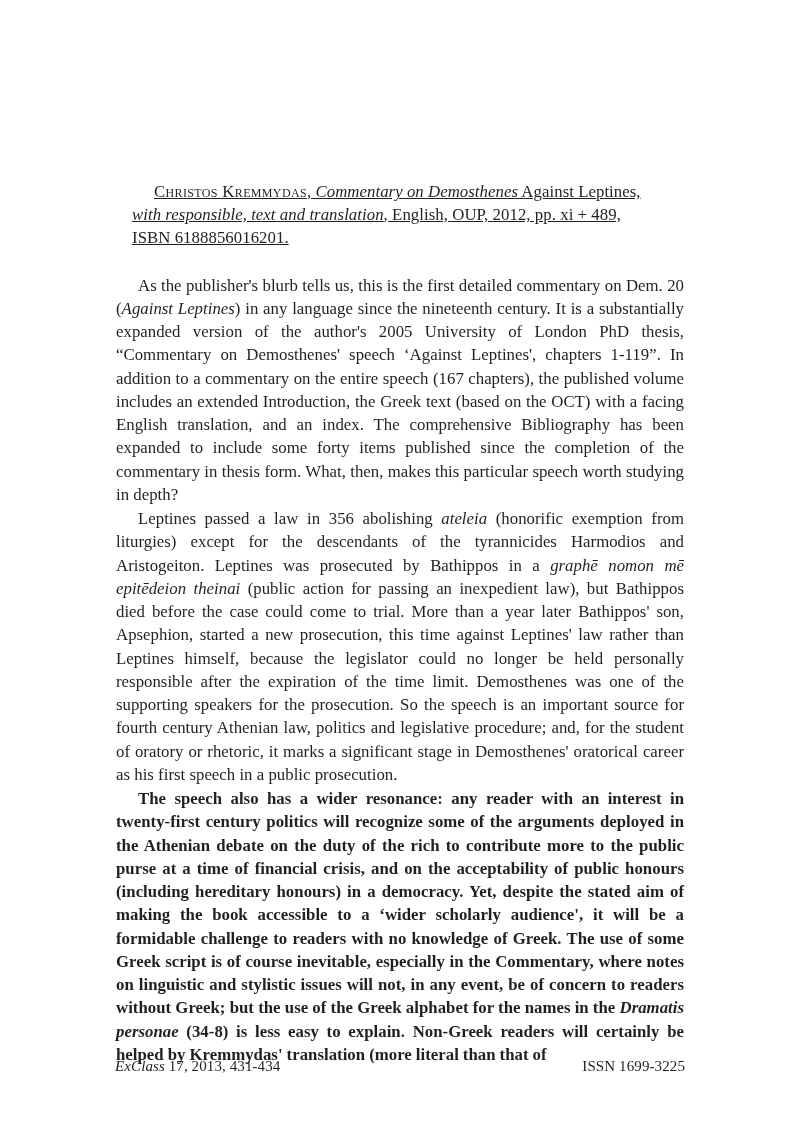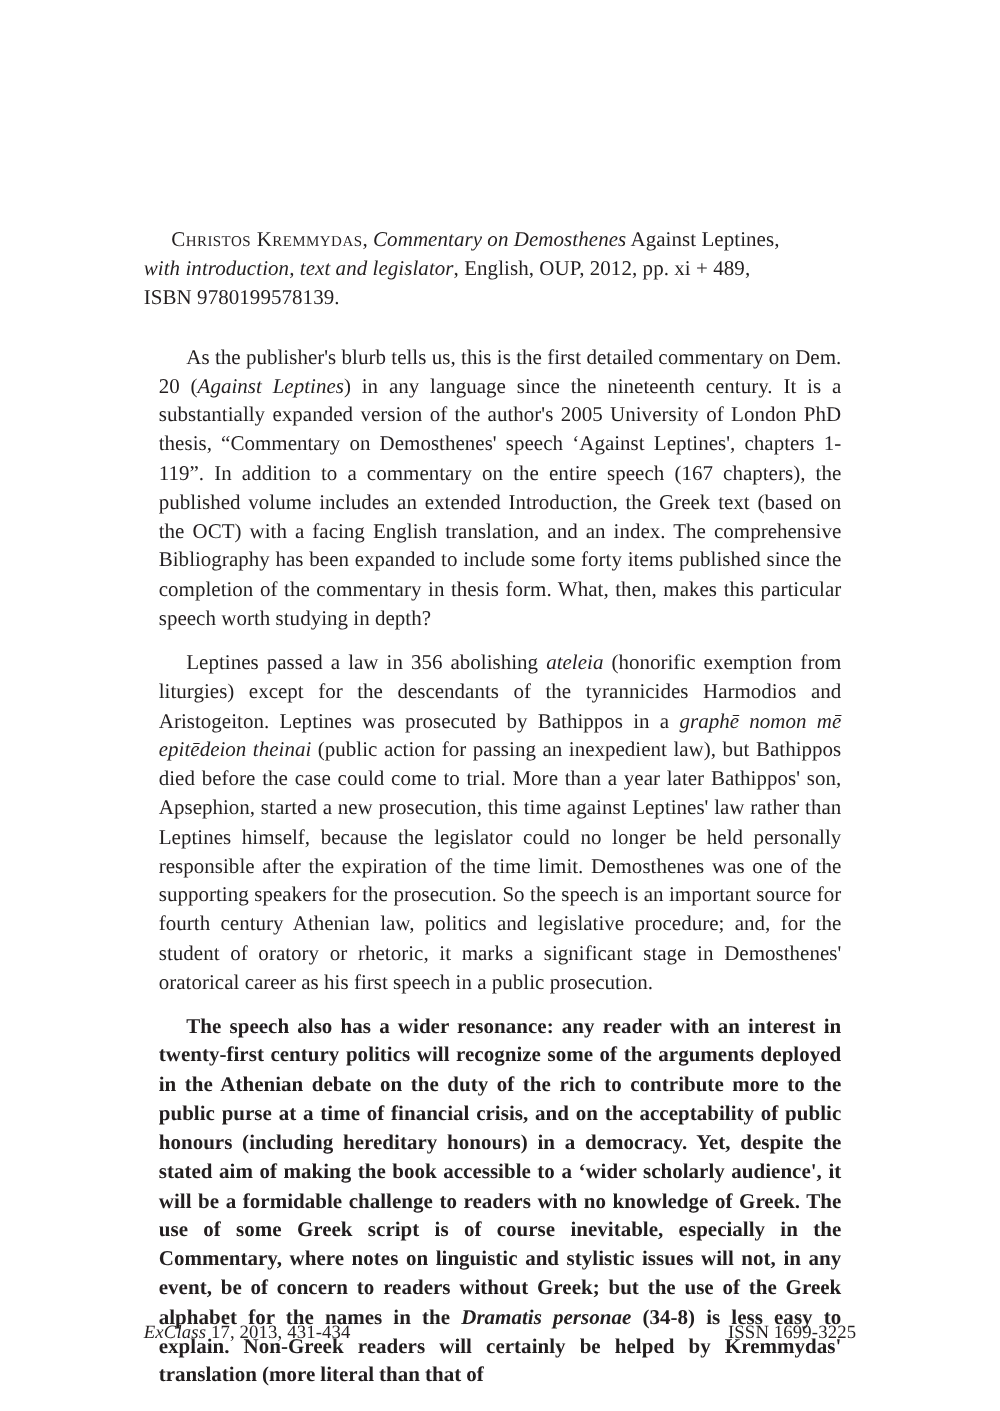--- a/index.html
+++ b/index.html
@@ -20,39 +20,40 @@
     position: absolute;
     left: 115px;
     top: 180px;
     width: 570px;
   }
   .headnote {
     font-size: 16.8px;
     line-height: 23.2px;
     text-align: justify;
     text-indent: 22px;
-    margin: 0 0 0 0;
+    margin: 0 0 0 17px;
     letter-spacing: 0.05px;
+    text-decoration: underline;
   }
   .headnote .smallcaps {
     font-variant: small-caps;
     letter-spacing: 0.35px;
   }
   .headnote i, .body-par i {
     font-style: italic;
   }
   .body-block {
     margin-top: 24px;
   }
   .body-par {
     font-size: 16.8px;
     line-height: 23.25px;
     text-align: justify;
     text-indent: 22px;
-    margin: 12px;
+    margin: 1px;
     letter-spacing: 0.02px;
     -webkit-hyphens: none;
     hyphens: none;
   }
   .body-par.tight {
     word-spacing: -0.2px;
     font-weight: bold;
   }
   .footer {
     position: absolute;
@@ -68,21 +69,21 @@
   .footer .left i { font-style: italic; }
   .footer .right { white-space: nowrap; }
 </style>
 </head>
 <body>
 
 <div class="page">
 
   <div class="content">
 
-    <p class="headnote"><span class="smallcaps">Christos Kremmydas</span><span>, </span><i>Commentary on Demosthenes</i><span> Against Leptines,</span><br><i>with introduction, text and legislator</i><span>, English, OUP, 2012, pp. xi + 489,</span><br><span>ISBN 9780199578139.</span></p>
+    <p class="headnote"><span class="smallcaps">Christos Kremmydas</span><span>, </span><i>Commentary on Demosthenes</i><span> Against Leptines,</span><br><i>with responsible, text and translation</i><span>, English, OUP, 2012, pp. xi + 489,</span><br><span>ISBN 6188856016201.</span></p>
 
     <div class="body-block">
       <p class="body-par">As the publisher's blurb tells us, this is the first detailed commentary on Dem. 20 (<i>Against Leptines</i>) in any language since the nineteenth century. It is a substantially expanded version of the author's 2005 University of London PhD thesis, “Commentary on Demosthenes' speech ‘Against Leptines', chapters 1-119”. In addition to a commentary on the entire speech (167 chapters), the published volume includes an extended Introduction, the Greek text (based on the OCT) with a facing English translation, and an index. The comprehensive Bibliography has been expanded to include some forty items published since the completion of the commentary in thesis form. What, then, makes this particular speech worth studying in depth?</p>
       <p class="body-par">Leptines passed a law in 356 abolishing <i>ateleia</i> (honorific exemption from liturgies) except for the descendants of the tyrannicides Harmodios and Aristogeiton. Leptines was prosecuted by Bathippos in a <i>graphē nomon mē epitēdeion theinai</i> (public action for passing an inexpedient law), but Bathippos died before the case could come to trial. More than a year later Bathippos' son, Apsephion, started a new prosecution, this time against Leptines' law rather than Leptines himself, because the legislator could no longer be held personally responsible after the expiration of the time limit. Demosthenes was one of the supporting speakers for the prosecution. So the speech is an important source for fourth century Athenian law, politics and legislative procedure; and, for the student of oratory or rhetoric, it marks a significant stage in Demosthenes' oratorical career as his first speech in a public prosecution.</p>
       <p class="body-par tight">The speech also has a wider resonance: any reader with an interest in twenty-first century politics will recognize some of the arguments deployed in the Athenian debate on the duty of the rich to contribute more to the public purse at a time of financial crisis, and on the acceptability of public honours (including hereditary honours) in a democracy. Yet, despite the stated aim of making the book accessible to a ‘wider scholarly audience', it will be a formidable challenge to readers with no knowledge of Greek. The use of some Greek script is of course inevitable, especially in the Commentary, where notes on linguistic and stylistic issues will not, in any event, be of concern to readers without Greek; but the use of the Greek alphabet for the names in the <i>Dramatis personae</i> (34-8) is less easy to explain. Non-Greek readers will certainly be helped by Kremmydas' translation (more literal than that of</p>
     </div>
 
   </div>
 
   <div class="footer">

